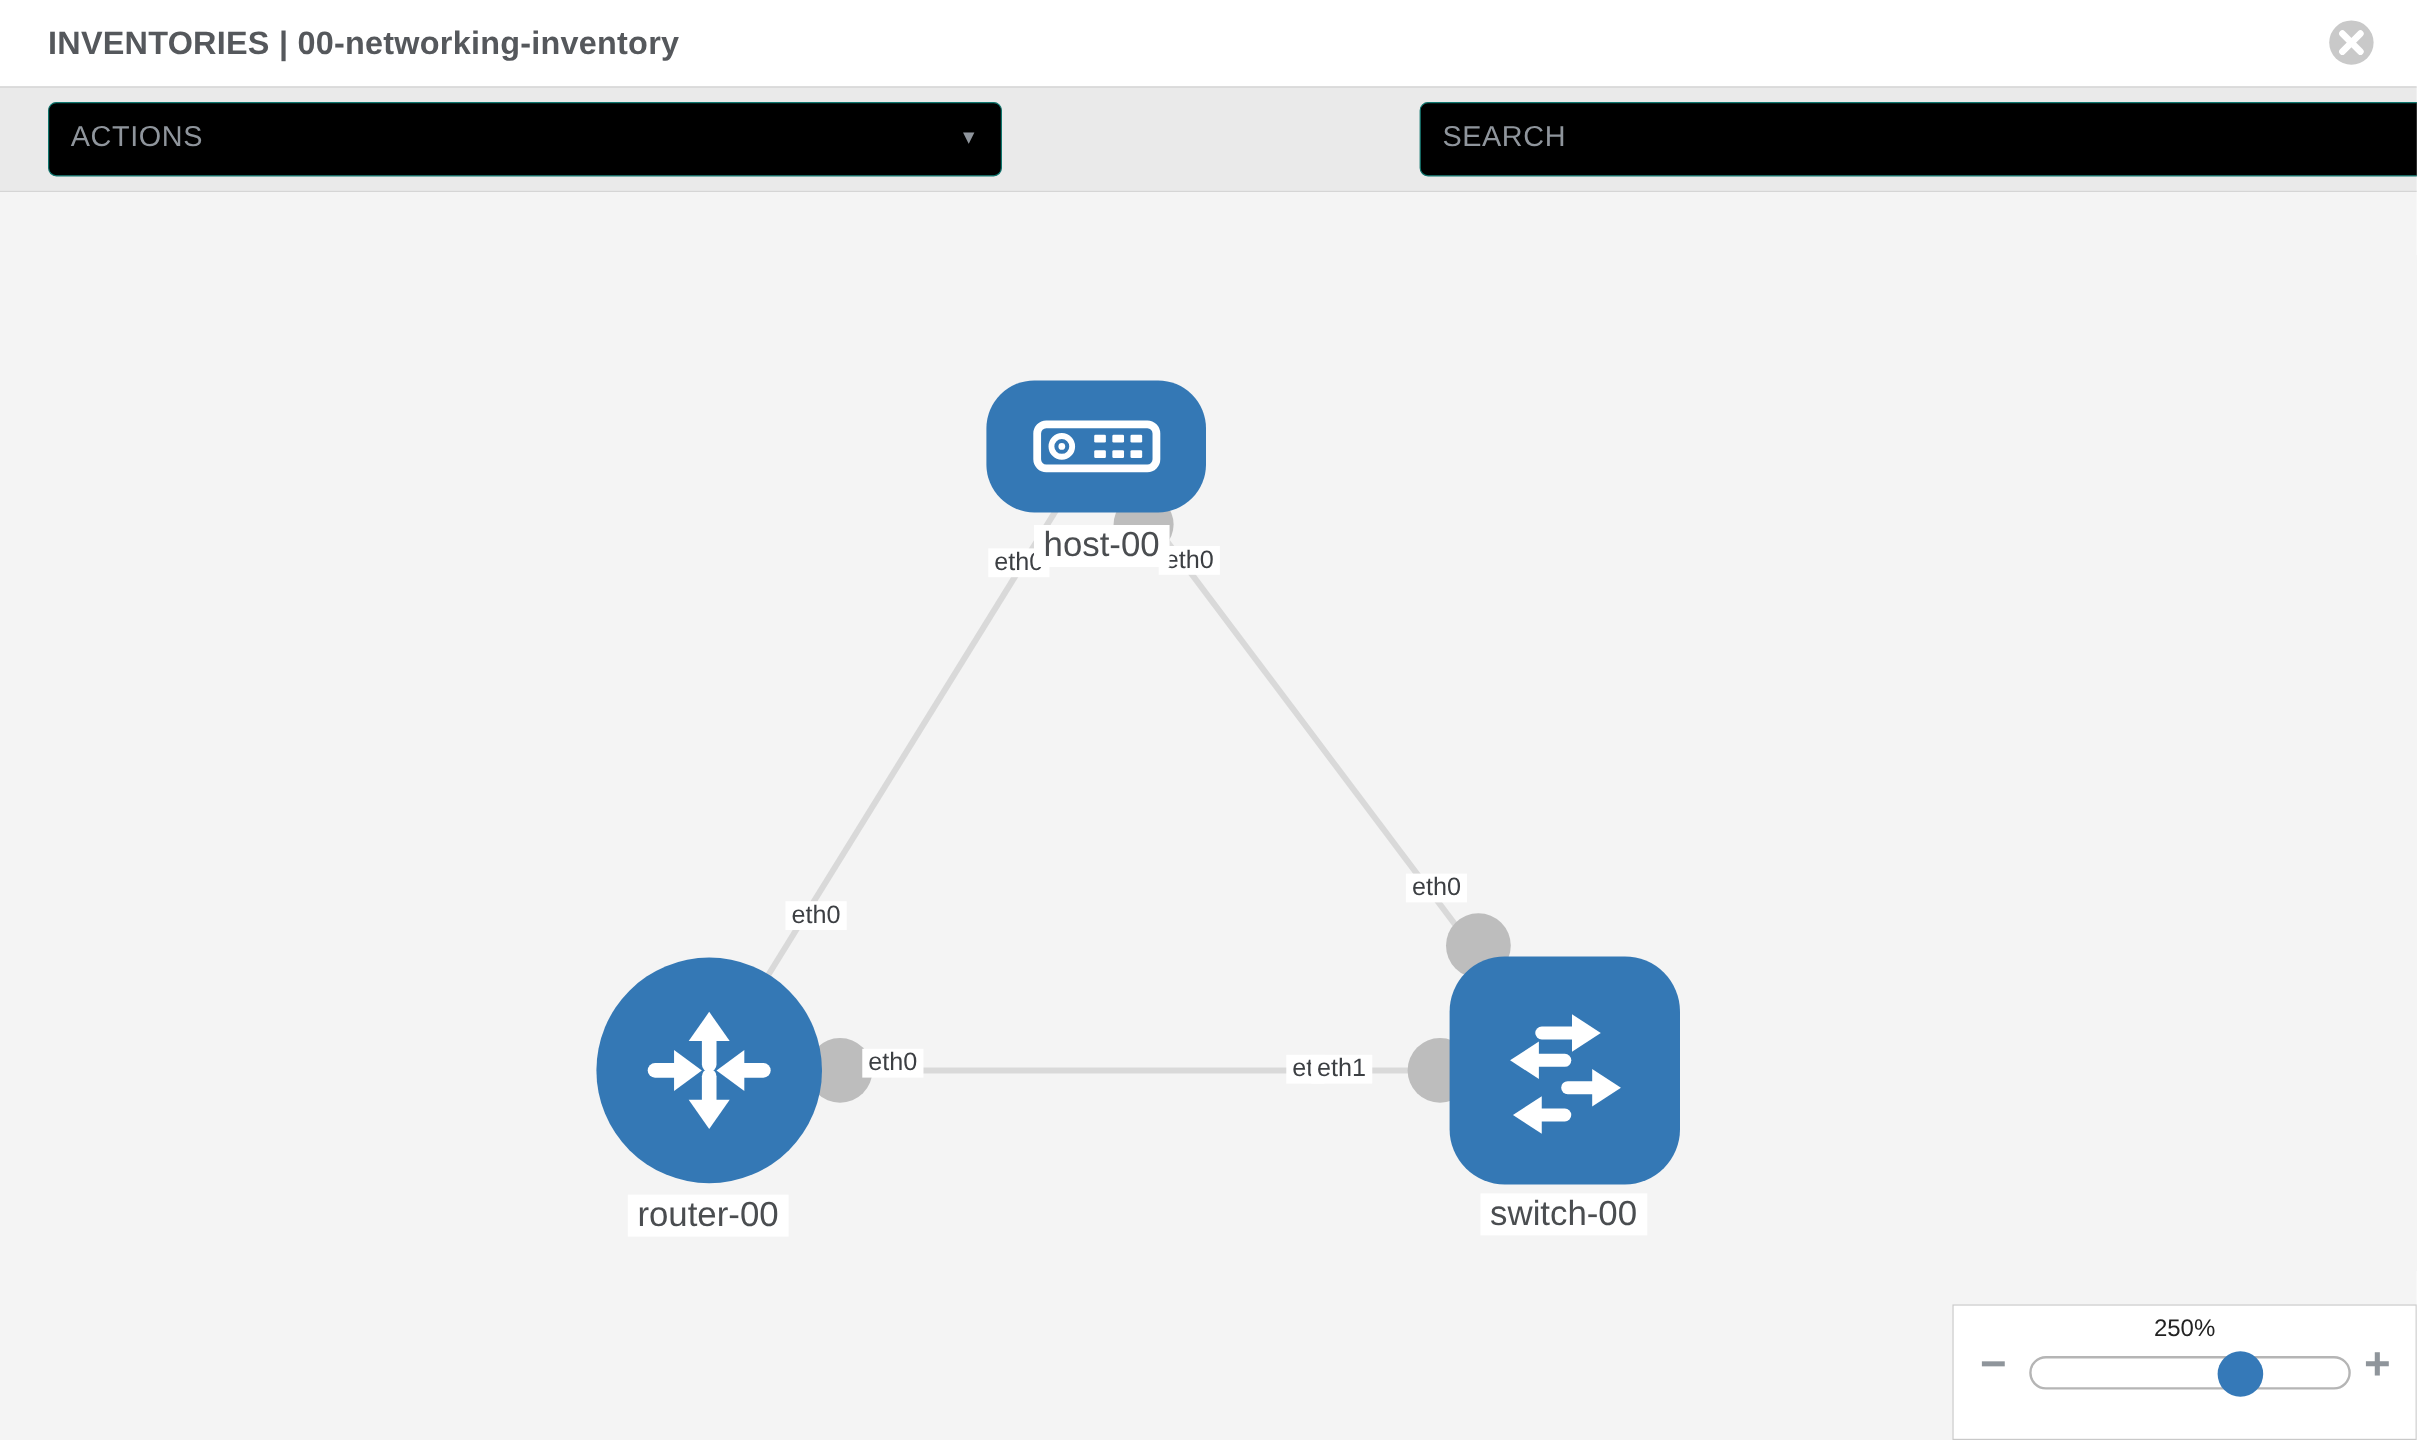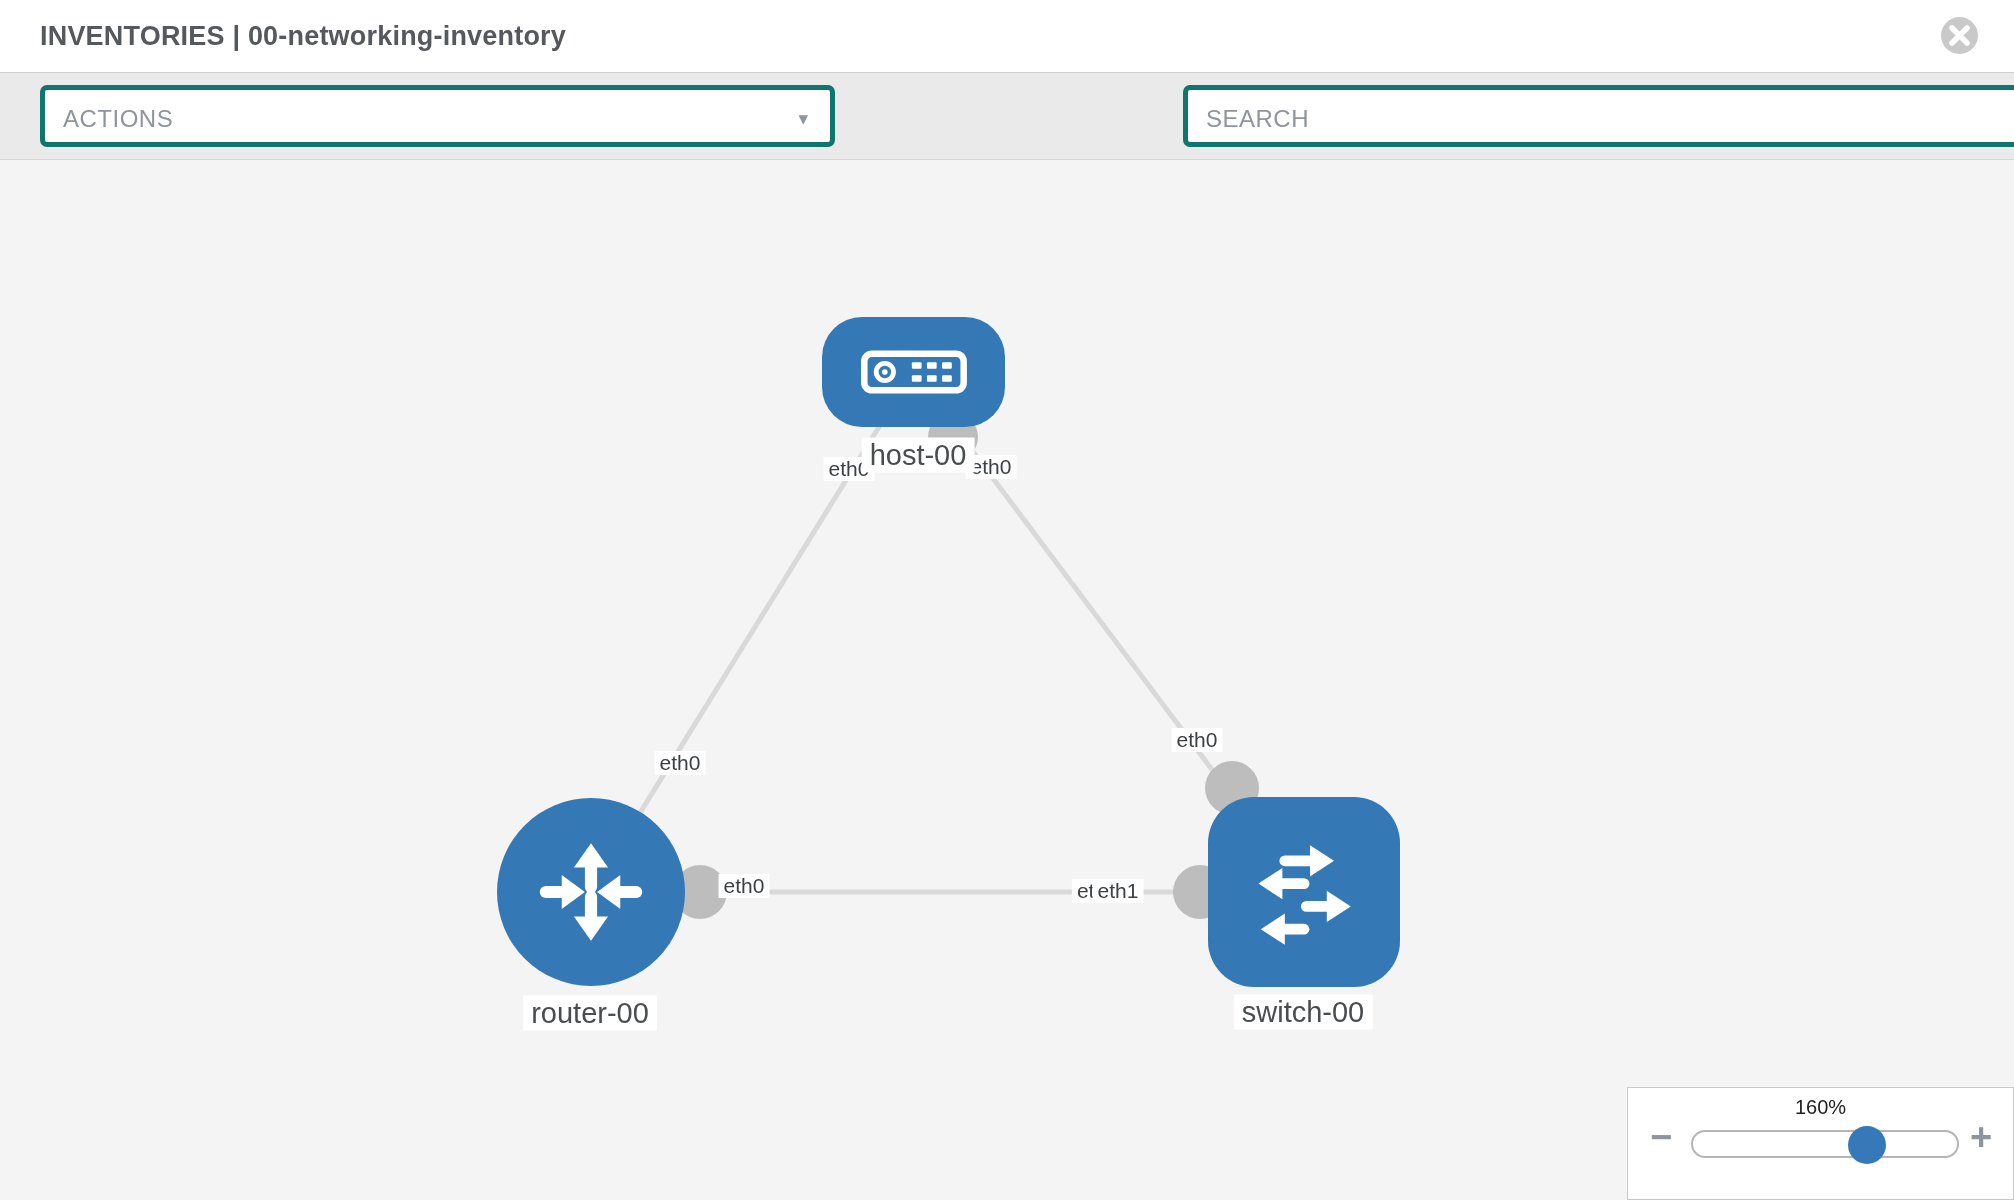--- a/index.html
+++ b/index.html
@@ -11,22 +11,22 @@
   .header { position:absolute; left:0; top:0; width:100%; height:72px; background:#ffffff; }
   .page-title { position:absolute; left:40px; top:0; line-height:72px;
     font-size:27px; font-weight:700; color:#55585c; letter-spacing:.2px; }
   .close-btn { position:absolute; right:36px; top:17px; width:37px; height:37px;
     border-radius:50%; background:#c9c9c9; cursor:pointer; }
   .close-btn svg { position:absolute; left:8px; top:8px; }
 
   
   .toolbar { position:absolute; left:0; top:72px; width:100%; height:88px;
     background:#eaeaea; border-top:1px solid #cfcfcf; border-bottom:1px solid #d5d5d5; }
-  .select { position:absolute; top:12px; height:62px; background:#ffffff;
-    border:5px solid #0f766e; border-radius:7px; }
+  .select { position:absolute; top:12px; height:62px; background:#000000;
+    border:1px solid #0f766e; border-radius:7px; }
   .select .sel-label { position:absolute; left:18px; top:0; line-height:58px;
     font-size:24px; color:#8f959c; letter-spacing:.5px; }
   .select .caret { position:absolute; right:22px; top:0; line-height:58px;
     font-size:19px; color:#8f959c; }
   .select.actions { left:40px; width:795px; }
   .select.search  { left:1183px; width:932px; }
   .tool-icon { position:absolute; top:97px; width:36px; height:36px; cursor:pointer; }
   .tool-icon.wrench { left:1049px; }
   .tool-icon.key    { left:1116px; }
 
@@ -165,21 +165,21 @@
 
     <span class="lbl if-lbl if-a">eth0</span>
     <span class="lbl if-lbl if-b">eth0</span>
     <span class="lbl if-lbl if-c">eth0</span>
     <span class="lbl if-lbl if-d">eth0</span>
     <span class="lbl if-lbl if-e">eth0</span>
     <span class="lbl if-lbl if-f">etl</span>
     <span class="lbl if-lbl if-g">eth1</span>
 
     <div class="zoom-panel">
-      <div class="zoom-level">160%</div>
+      <div class="zoom-level">250%</div>
       <span class="zoom-btn minus">−</span>
       <div class="zoom-track">
         <div class="zoom-thumb"></div>
       </div>
       <span class="zoom-btn plus">+</span>
     </div>
 
   </div>
 </div>
 

